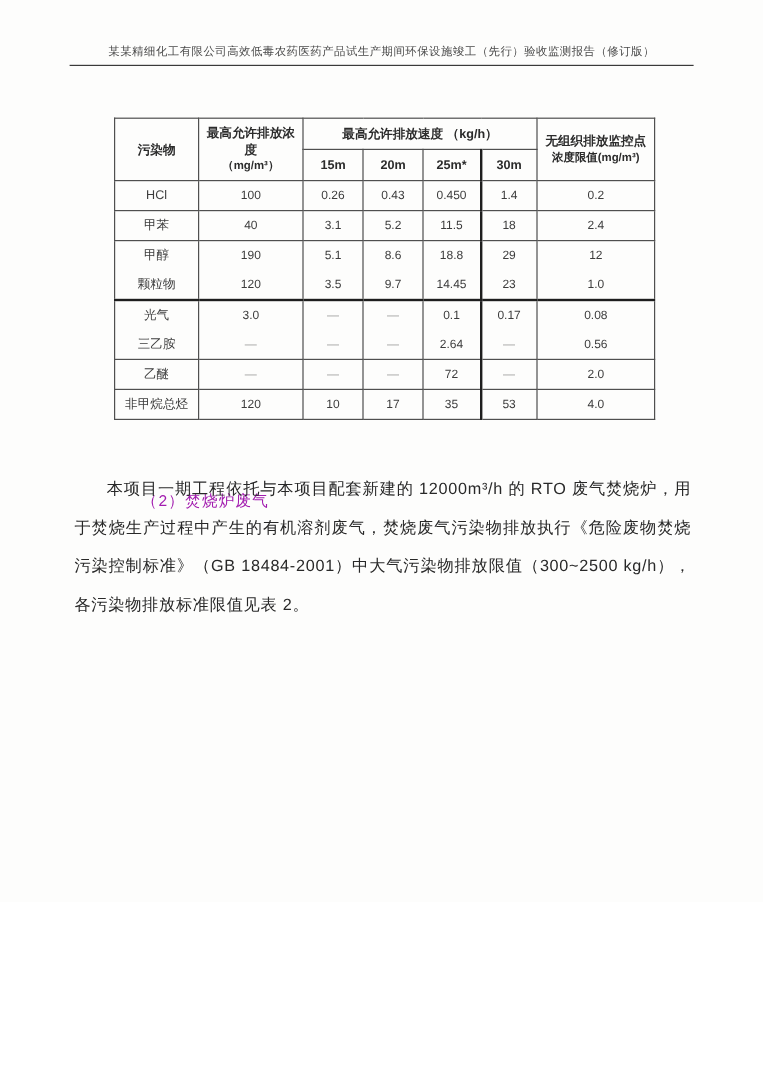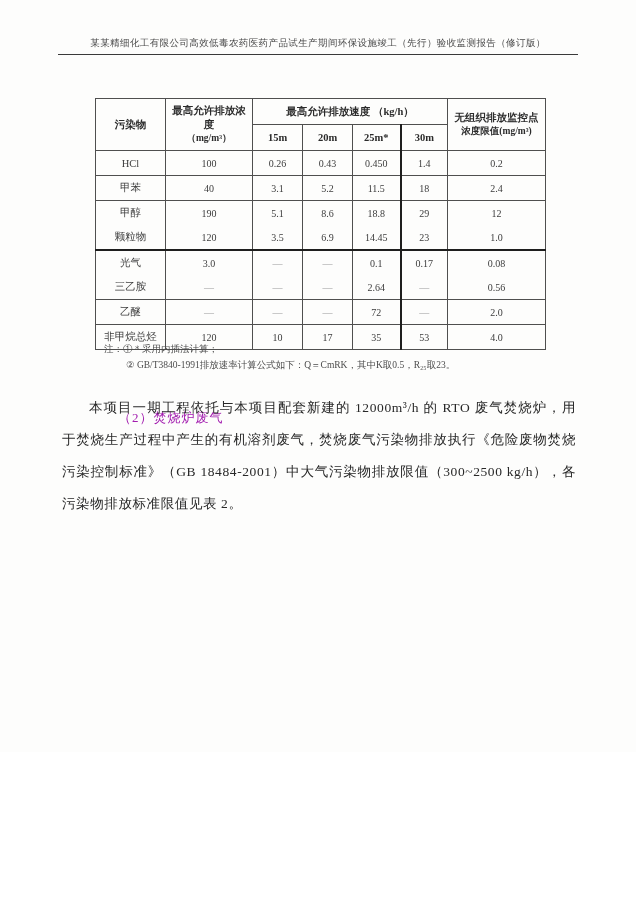--- a/index.html
+++ b/index.html
@@ -1,18 +1,18 @@
 <!DOCTYPE html>
 <html><head>
 <meta charset="utf-8">
 <style>
   html,body{margin:0;padding:0;background:#ffffff;}
   .page{
     position:relative;width:636px;height:752px;background:#fdfdfc;
-    font-family:Liberation Serif, serif;color:#2f2f2f;overflow:hidden;
+    font-family:Liberation Sans, sans-serif;color:#2f2f2f;overflow:hidden;
     filter:blur(0.3px);
   }
   
   .runhead{
     position:absolute;top:37px;left:58px;right:58px;text-align:center;
     font-size:9.5px;letter-spacing:.4px;color:#4a4a4a;
     border-bottom:1.6px solid #3a3a3a;padding-bottom:4px;white-space:nowrap;
   }
   
   .caption{position:absolute;top:77px;left:0;right:0;text-align:center;font-size:12.5px;color:#333;}
@@ -115,21 +115,21 @@
           <td>5.1</td>
           <td>8.6</td>
           <td class="col25">18.8</td>
           <td>29</td>
           <td>12</td>
         </tr>
         <tr class="thick-bottom">
           <td class="pname">颗粒物</td>
           <td>120</td>
           <td>3.5</td>
-          <td>6.9</td>
+          <td>9.7</td>
           <td class="col25">14.45</td>
           <td>23</td>
           <td>1.0</td>
         </tr>
         <tr class="pre-join">
           <td class="pname">光气</td>
           <td>3.0</td>
           <td class="dash">—</td>
           <td class="dash">—</td>
           <td class="col25">0.1</td>
@@ -159,24 +159,20 @@
           <td>120</td>
           <td>10</td>
           <td>17</td>
           <td class="col25">35</td>
           <td>53</td>
           <td>4.0</td>
         </tr>
       </tbody>
   </table>
 
-  <div class="notes">
-    <div class="n1">注：①＊采用内插法计算；</div>
-    <div class="n2">② GB/T3840-1991排放速率计算公式如下：Q＝CmRK，其中K取0.5，R₂₅取23。</div>
-  </div>
 
   <div class="sec-head">（2）焚烧炉废气</div>
 
   <div class="para">本项目一期工程依托与本项目配套新建的 12000m³/h 的 RTO 废气焚烧炉，用于焚烧生产过程中产生的有机溶剂废气，焚烧废气污染物排放执行《危险废物焚烧污染控制标准》（GB 18484-2001）中大气污染物排放限值（300~2500 kg/h），各污染物排放标准限值见表 2。</div>
 
   <div class="pageno">6</div>
   <div class="publisher">浙江省环境监测中心</div>
 
 </div>
 

